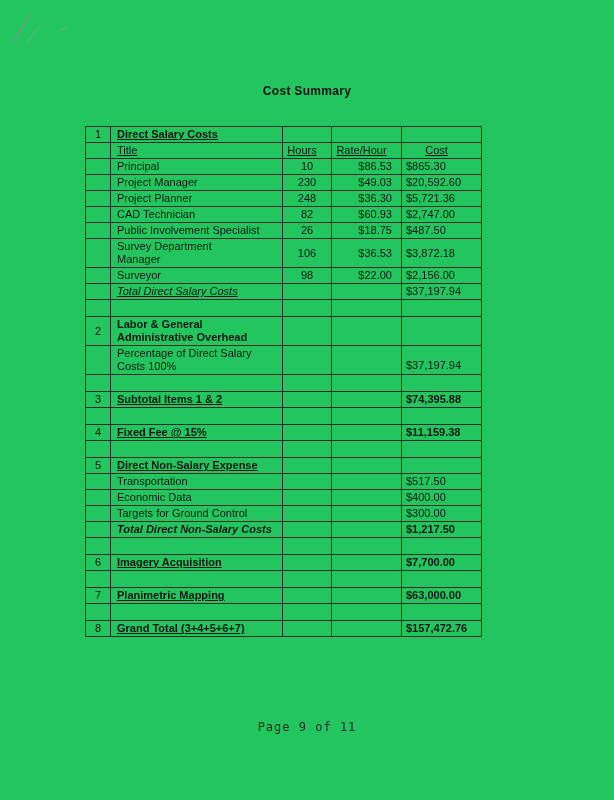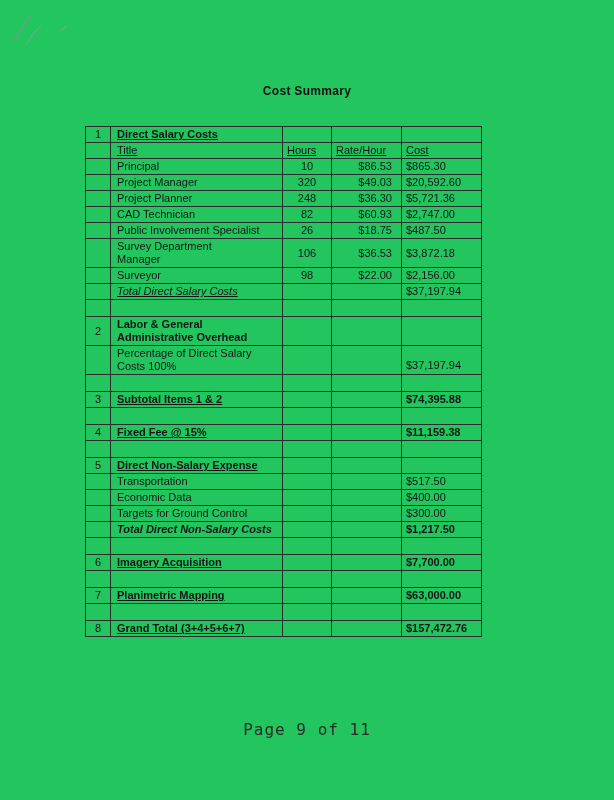--- a/index.html
+++ b/index.html
@@ -50,39 +50,39 @@
   td.cost  { text-align: left; padding-right: 4px; }
 
   tr.tall td  { height: 29px; }
   tr.blank td { height: 17px; }
 
   tr.sec1head td.desc { font-weight: bold; text-decoration: underline; }
 
   tr.colhead td.desc  { text-decoration: underline; }
   tr.colhead td.hours,
   tr.colhead td.rate,
-  tr.colhead td.cost  { text-align: left; text-decoration: underline; padding-right: 14px; }
+  tr.colhead td.cost  { text-align: center; text-decoration: underline; padding-right: 14px; }
 
   tr.total-italic td.desc { font-style: italic; text-decoration: underline; }
 
   tr.sec2head td.desc { font-weight: bold; }
 
   tr.sec2item td.cost { vertical-align: bottom; padding-bottom: 2px; }
 
   tr.boldrow td.desc { font-weight: bold; text-decoration: underline; }
   tr.boldrow td.cost { font-weight: bold; }
 
   tr.bolditalic td.desc { font-weight: bold; font-style: italic; }
   tr.bolditalic td.cost { font-weight: bold; }
 
   .doc-footer {
     position: absolute; top: 720px; left: 0; right: 0;
     text-align: center;
     font-family: "DejaVu Sans Mono", monospace;
-    font-size: 16px;
+    font-size: 12px;
     letter-spacing: 1px;
     color: #2a2a2a;
   }
 </style>
 </head>
 <body>
 
 <div class="doc-page">
 
   <svg class="scribble" viewBox="0 0 80 50" aria-hidden="true">
@@ -119,21 +119,21 @@
         <tr class="item">
           <td class="num"></td>
           <td class="desc">Principal</td>
           <td class="hours">10</td>
           <td class="rate">$86.53</td>
           <td class="cost">$865.30</td>
         </tr>
         <tr class="item">
           <td class="num"></td>
           <td class="desc">Project Manager</td>
-          <td class="hours">320</td>
+          <td class="hours">230</td>
           <td class="rate">$49.03</td>
           <td class="cost">$20,592.60</td>
         </tr>
         <tr class="item">
           <td class="num"></td>
           <td class="desc">Project Planner</td>
           <td class="hours">248</td>
           <td class="rate">$36.30</td>
           <td class="cost">$5,721.36</td>
         </tr>

